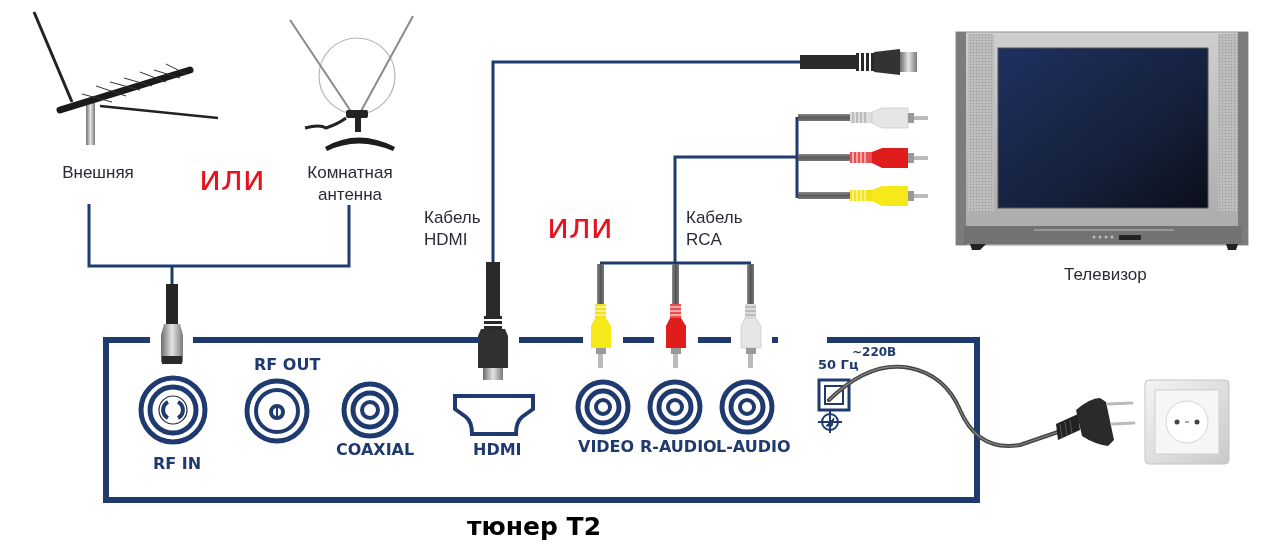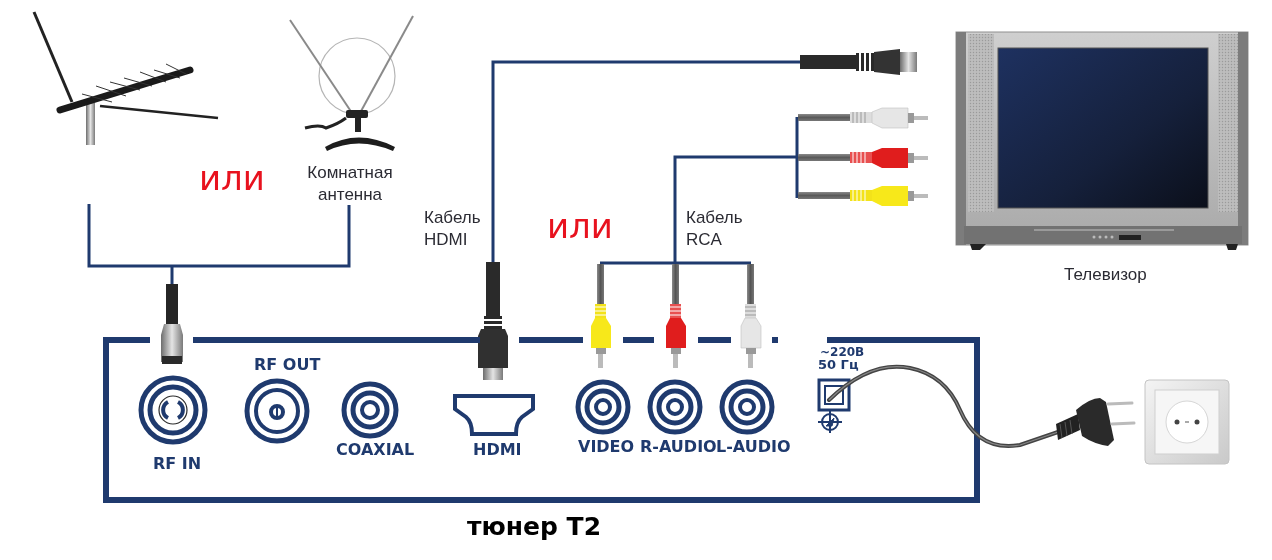--- a/index.html
+++ b/index.html
@@ -291,20 +291,21 @@
     <rect x="1145" y="380" width="84" height="84" rx="4" fill="url(#outletGrad)" stroke="#c4c4c4"></rect>
     <rect x="1155" y="390" width="64" height="64" fill="#f6f6f6" stroke="#cfcfcf"></rect>
     <circle cx="1187" cy="422" r="21" fill="#ffffff" stroke="#d6d6d6"></circle>
     <circle cx="1177" cy="422" r="2.5" fill="#444"></circle>
     <circle cx="1197" cy="422" r="2.5" fill="#444"></circle>
     <rect x="1185" y="421" width="4" height="2" fill="#aaa"></rect>
   </g>
 </svg>
 
 <div class="lbl center" style="left:28px; top:162px; width:140px;">
+  <div>Внешняя</div>
 </div>
 <div class="or" style="left:199px; top:160px;">или</div>
 <div class="lbl center" style="left:290px; top:162px; width:120px;">
   <div>Комнатная</div>
   <div>антенна</div>
 </div>
 
 <div class="lbl" style="left:424px; top:207px;">
   <div>Кабель</div>
   <div>HDMI</div>
@@ -317,16 +318,16 @@
 
 <div class="lbl" style="left:1064px; top:264px;">Телевизор</div>
 
 <div class="port" style="left:153px; top:456px;">RF IN</div>
 <div class="port" style="left:254px; top:357px;">RF OUT</div>
 <div class="port" style="left:336px; top:442px;">COAXIAL</div>
 <div class="port" style="left:473px; top:442px;">HDMI</div>
 <div class="port" style="left:578px; top:439px;">VIDEO</div>
 <div class="port" style="left:640px; top:439px;">R-AUDIO</div>
 <div class="port" style="left:716px; top:439px;">L-AUDIO</div>
-<div class="port" style="left:820px; top:345px; font-size:12px; line-height:14px;">~220В</div>
+<div class="port" style="left:852px; top:345px; font-size:12px; line-height:14px;">~220В</div>
 <div class="port" style="left:818px; top:358px; font-size:13px; line-height:14px;">50 Гц</div>
 
 <div class="title" style="left:467px; top:512px;">тюнер Т2</div>
 
 </body></html>

